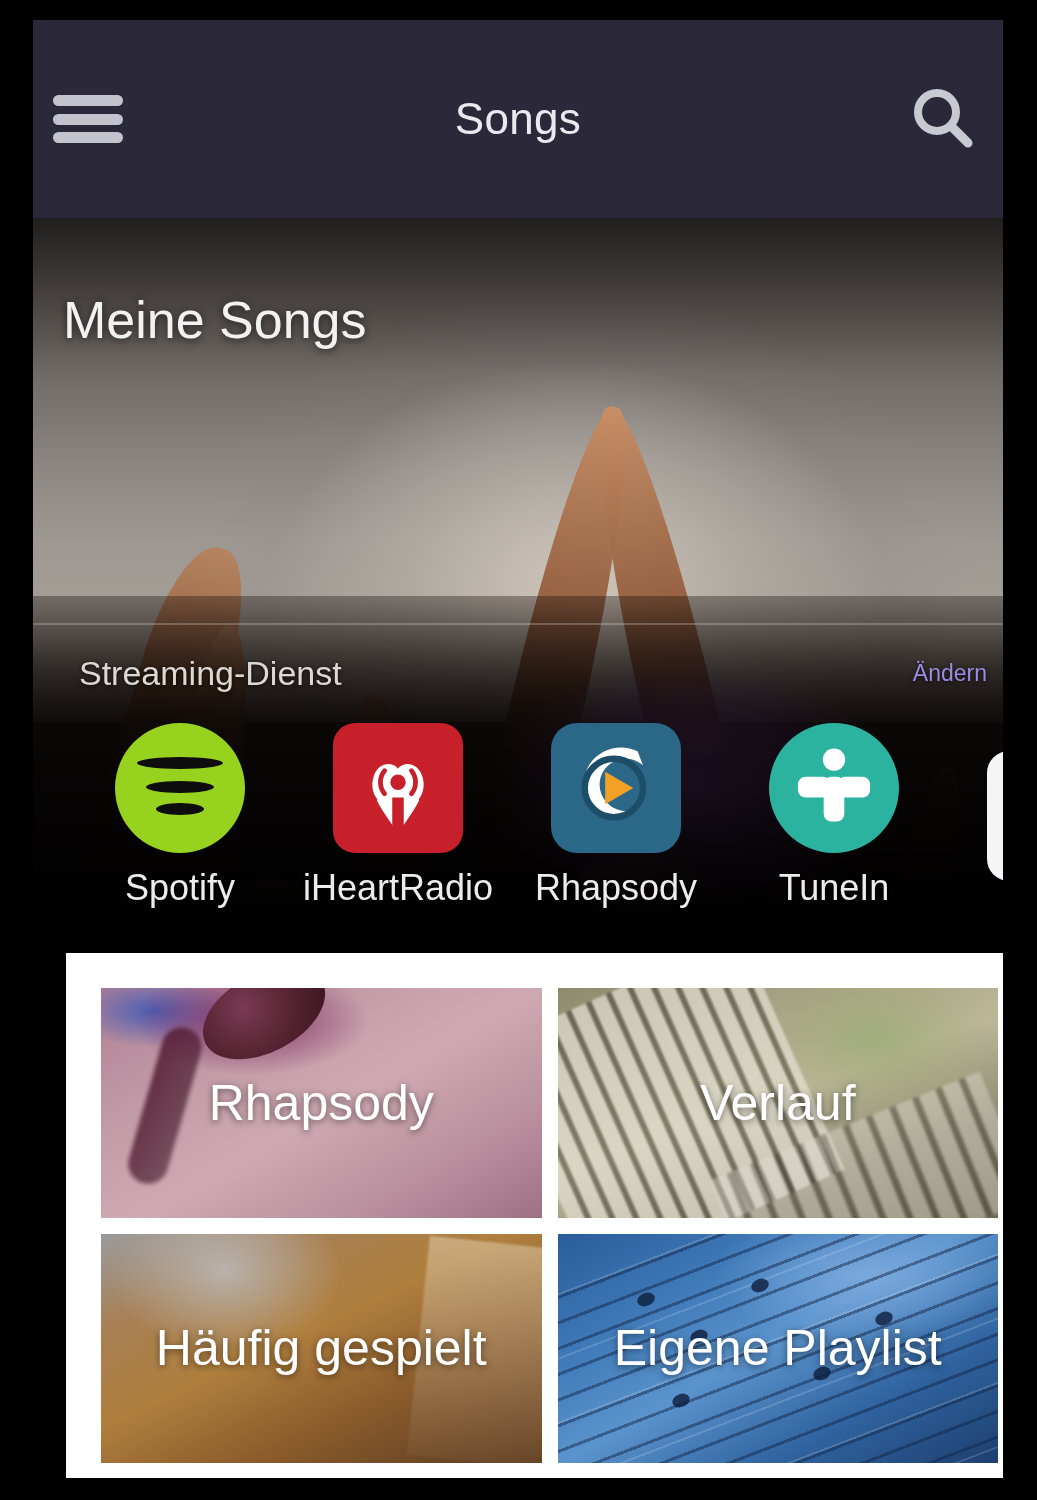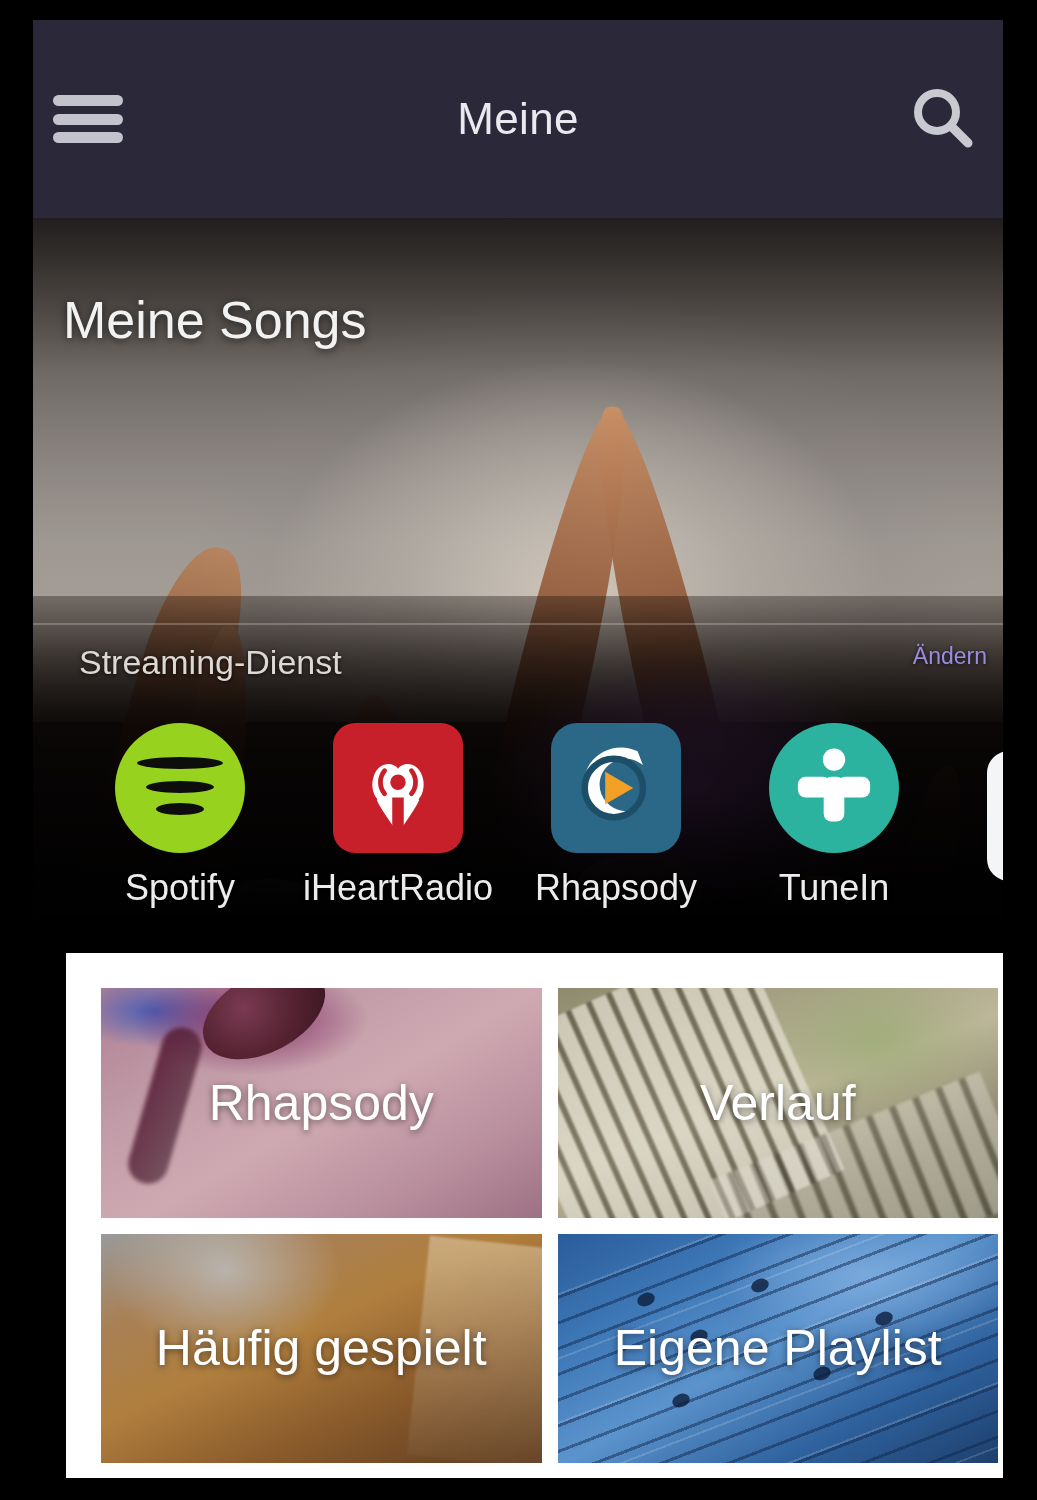--- a/index.html
+++ b/index.html
@@ -93,21 +93,21 @@
     text-shadow:0 2px 8px rgba(0,0,0,.65);
   }
   .hero-divider {
     position:absolute; left:0; right:0; top:405px; height:2px;
     background:rgba(255,255,255,.22);
   }
 
   
   .svc-head {
     position:absolute; left:0; right:0; top:425px; height:60px;
-    display:flex; justify-content:space-between;
+    display:flex; align-items:center; justify-content:space-between;
     padding:0 16px 0 46px;
   }
   .svc-head-label { color:#ddd8d2; font-size:34px; text-shadow:0 1px 4px rgba(0,0,0,.8); }
   .svc-head-action { color:#9a8ce0; font-size:23px; cursor:pointer; text-shadow:0 1px 4px rgba(0,0,0,.8); }
 
   .svc-row {
     position:absolute; left:0; right:0; top:495px; height:205px;
     display:flex; align-items:center;
     padding-left:38px; gap:0;
     overflow:hidden;
@@ -264,21 +264,21 @@
 
 <div class="frame">
   <div class="phone">
 
     <div class="appbar">
       <div class="hamburger">
         <span></span>
         <span></span>
         <span></span>
       </div>
-      <div class="appbar-title">Meine</div>
+      <div class="appbar-title">Songs</div>
       <div class="search-btn">
         <svg viewBox="0 0 76 76" aria-hidden="true">
           <circle cx="32" cy="31" r="19" fill="none" stroke="#c9c9d2" stroke-width="8"></circle>
           <line x1="46" y1="45" x2="63" y2="62" stroke="#c9c9d2" stroke-width="9" stroke-linecap="round"></line>
         </svg>
       </div>
     </div>
 
     <div class="hero">
       <div class="hero-photo">

